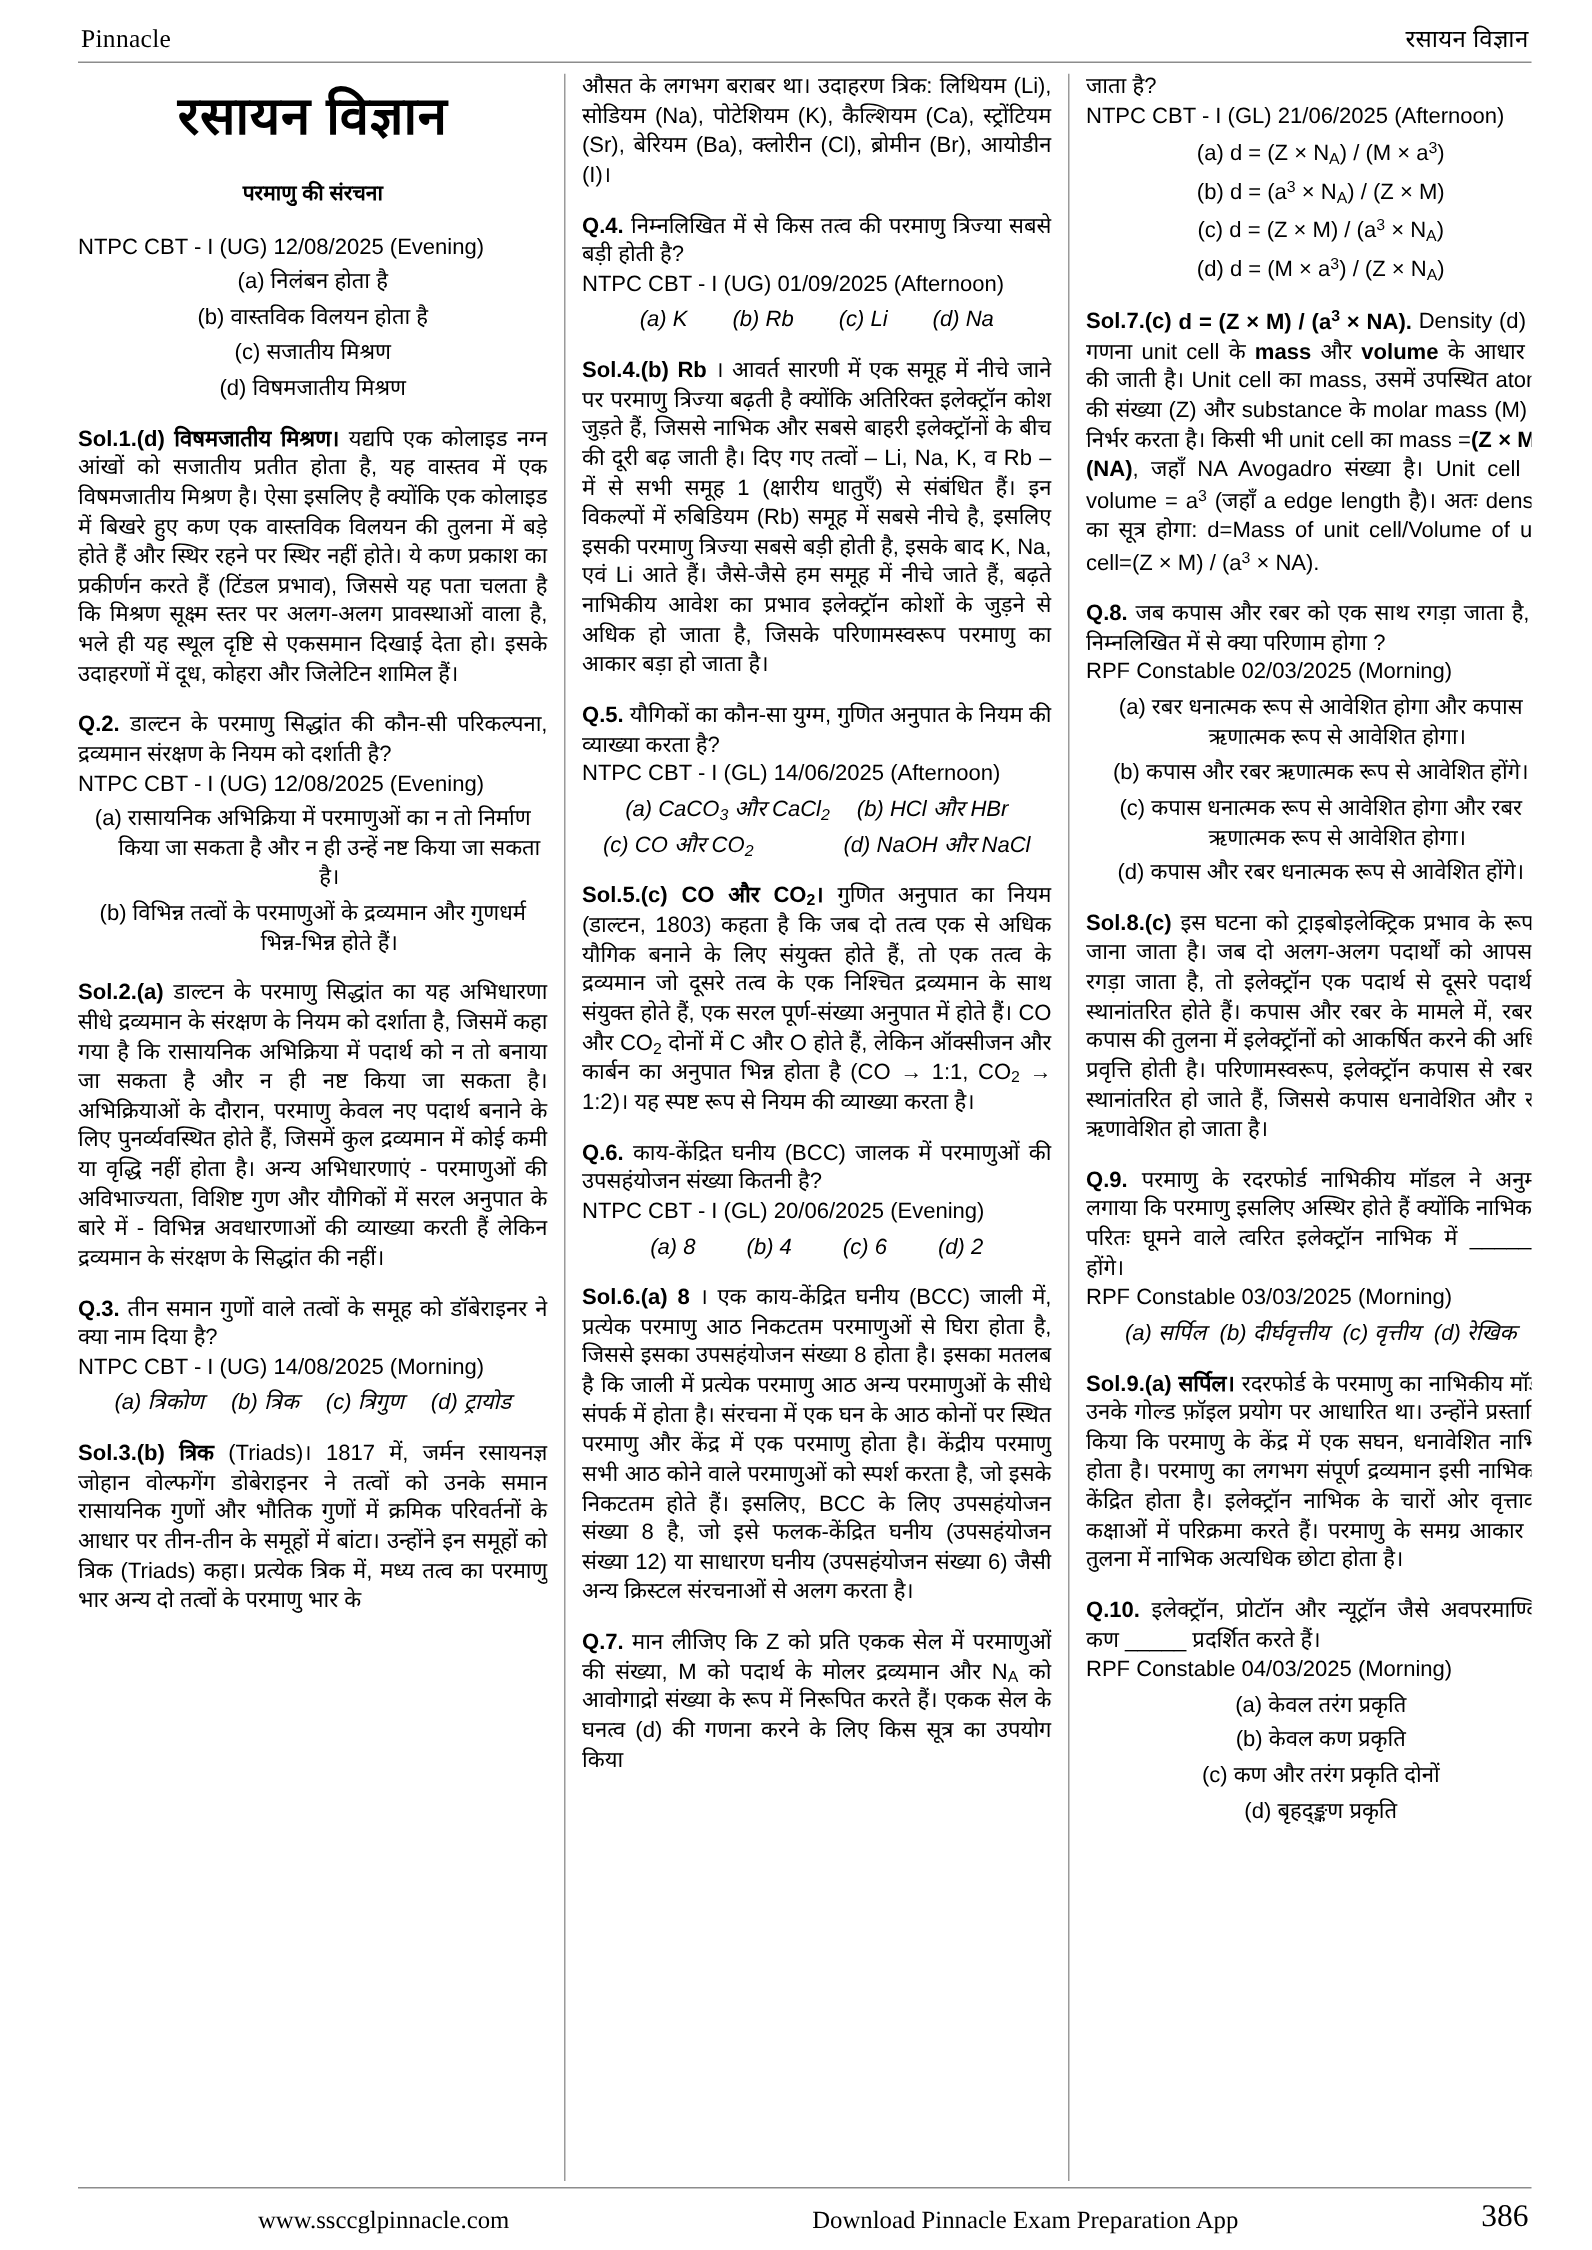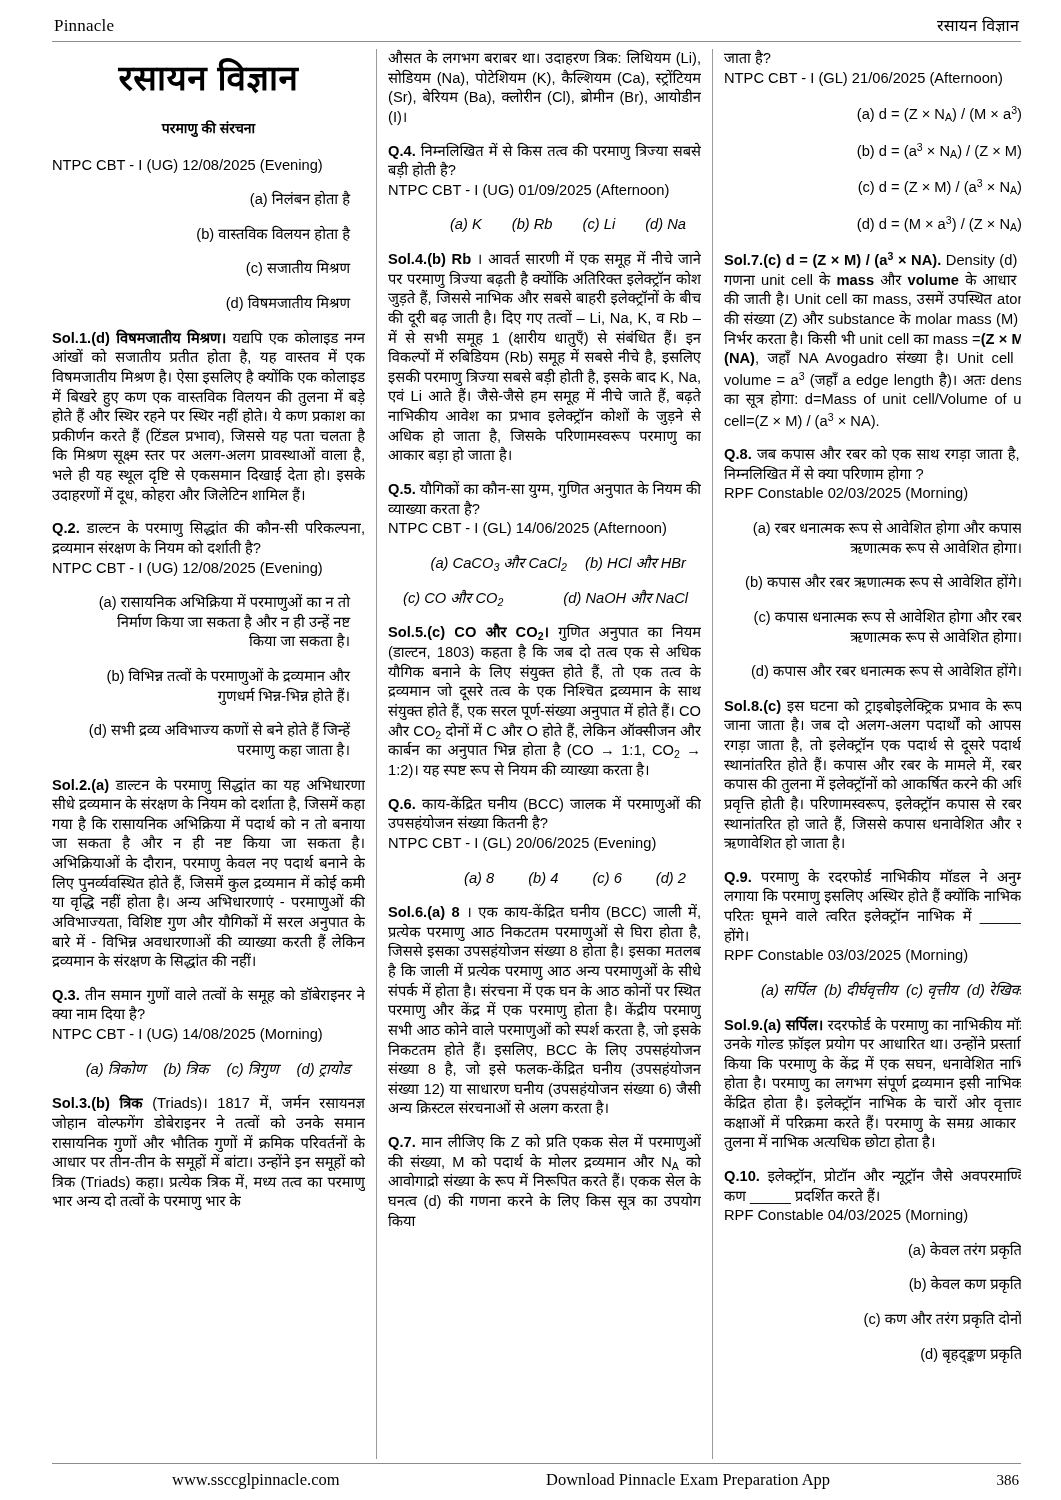--- a/index.html
+++ b/index.html
@@ -105,22 +105,22 @@
   .q-line, .sol-line {
     margin: 0;
     text-align: justify;
   }
   .meta {
     text-align: left;
     margin: 0;
     white-space: nowrap;
   }
   .opt {
-    text-align: right;
-    margin: 15px;
+    text-align: center;
+    margin: 4px;
     padding-left: 22px;
     text-indent: -22px;
   }
   .opt.inline {
     padding-left: 0;
     text-indent: 0;
     white-space: nowrap;
     font-style: italic;
   }
   .opt .tab {
@@ -131,28 +131,28 @@
     display: inline-block;
     width: 18px;
   }
   b, strong { font-weight: bold; }
   sub { font-size: .72em; vertical-align: -.25em; }
   sup { font-size: .72em; vertical-align: .45em; }
 
   
   .page-footer {
     display: flex;
-    align-items: center;
+    align-items: flex-end;
     font-family: "Liberation Serif", "DejaVu Serif", serif;
     font-size: 16.5px;
     padding: 6px 2px 10px 2px;
   }
   .foot-site { flex: 0 0 auto; margin-left: 118px; }
   .foot-app  { flex: 1 1 auto; text-align: center; margin-left: 40px; }
-  .foot-page { flex: 0 0 auto; font-size: 15px; }
+  .foot-page { flex: 0 0 auto; font-size: 21px; }
 </style>
 </head>
 <body>
 
 <div class="page">
 
   <div class="page-header">
     <span class="hdr-left">Pinnacle</span>
     <span class="hdr-right">रसायन विज्ञान</span>
   </div>
@@ -175,21 +175,20 @@
 
       <div class="blk">
         <p class="sol-line"><b>Sol.1.(d)</b> <b>विषमजातीय मिश्रण।</b> <span>यद्यपि एक कोलाइड नग्न आंखों को सजातीय प्रतीत होता है, यह वास्तव में एक विषमजातीय मिश्रण है। ऐसा इसलिए है क्योंकि एक कोलाइड में बिखरे हुए कण एक वास्तविक विलयन की तुलना में बड़े होते हैं और स्थिर रहने पर स्थिर नहीं होते। ये कण प्रकाश का प्रकीर्णन करते हैं (टिंडल प्रभाव), जिससे यह पता चलता है कि मिश्रण सूक्ष्म स्तर पर अलग-अलग प्रावस्थाओं वाला है, भले ही यह स्थूल दृष्टि से एकसमान दिखाई देता हो। इसके उदाहरणों में दूध, कोहरा और जिलेटिन शामिल हैं।</span></p>
       </div>
 
       <div class="blk">
         <p class="q-line"><b>Q.2.</b> <span>डाल्टन के परमाणु सिद्धांत की कौन-सी परिकल्पना, द्रव्यमान संरक्षण के नियम को दर्शाती है?</span></p>
         <p class="meta">NTPC CBT - I (UG) 12/08/2025 (Evening)</p>
         <p class="opt">(a) रासायनिक अभिक्रिया में परमाणुओं का न तो निर्माण किया जा सकता है और न ही उन्हें नष्ट किया जा सकता है।</p>
         <p class="opt">(b) विभिन्न तत्वों के परमाणुओं के द्रव्यमान और गुणधर्म भिन्न-भिन्न होते हैं।</p>
-        <p class="opt">(d) सभी द्रव्य अविभाज्य कणों से बने होते हैं जिन्हें परमाणु कहा जाता है।</p>
       </div>
 
       <div class="blk">
         <p class="sol-line"><b>Sol.2.(a)</b> <span>डाल्टन के परमाणु सिद्धांत का यह अभिधारणा सीधे द्रव्यमान के संरक्षण के नियम को दर्शाता है, जिसमें कहा गया है कि रासायनिक अभिक्रिया में पदार्थ को न तो बनाया जा सकता है और न ही नष्ट किया जा सकता है। अभिक्रियाओं के दौरान, परमाणु केवल नए पदार्थ बनाने के लिए पुनर्व्यवस्थित होते हैं, जिसमें कुल द्रव्यमान में कोई कमी या वृद्धि नहीं होता है। अन्य अभिधारणाएं - परमाणुओं की अविभाज्यता, विशिष्ट गुण और यौगिकों में सरल अनुपात के बारे में - विभिन्न अवधारणाओं की व्याख्या करती हैं लेकिन द्रव्यमान के संरक्षण के सिद्धांत की नहीं।</span></p>
       </div>
 
       <div class="blk">
         <p class="q-line"><b>Q.3.</b> <span>तीन समान गुणों वाले तत्वों के समूह को डॉबेराइनर ने क्या नाम दिया है?</span></p>
         <p class="meta">NTPC CBT - I (UG) 14/08/2025 (Morning)</p>
         <p class="opt inline"><span>(a) त्रिकोण</span><span class="tab-sm"></span><span>(b) त्रिक</span><span class="tab-sm"></span><span>(c) त्रिगुण</span><span class="tab-sm"></span><span>(d) ट्रायोड</span></p>

